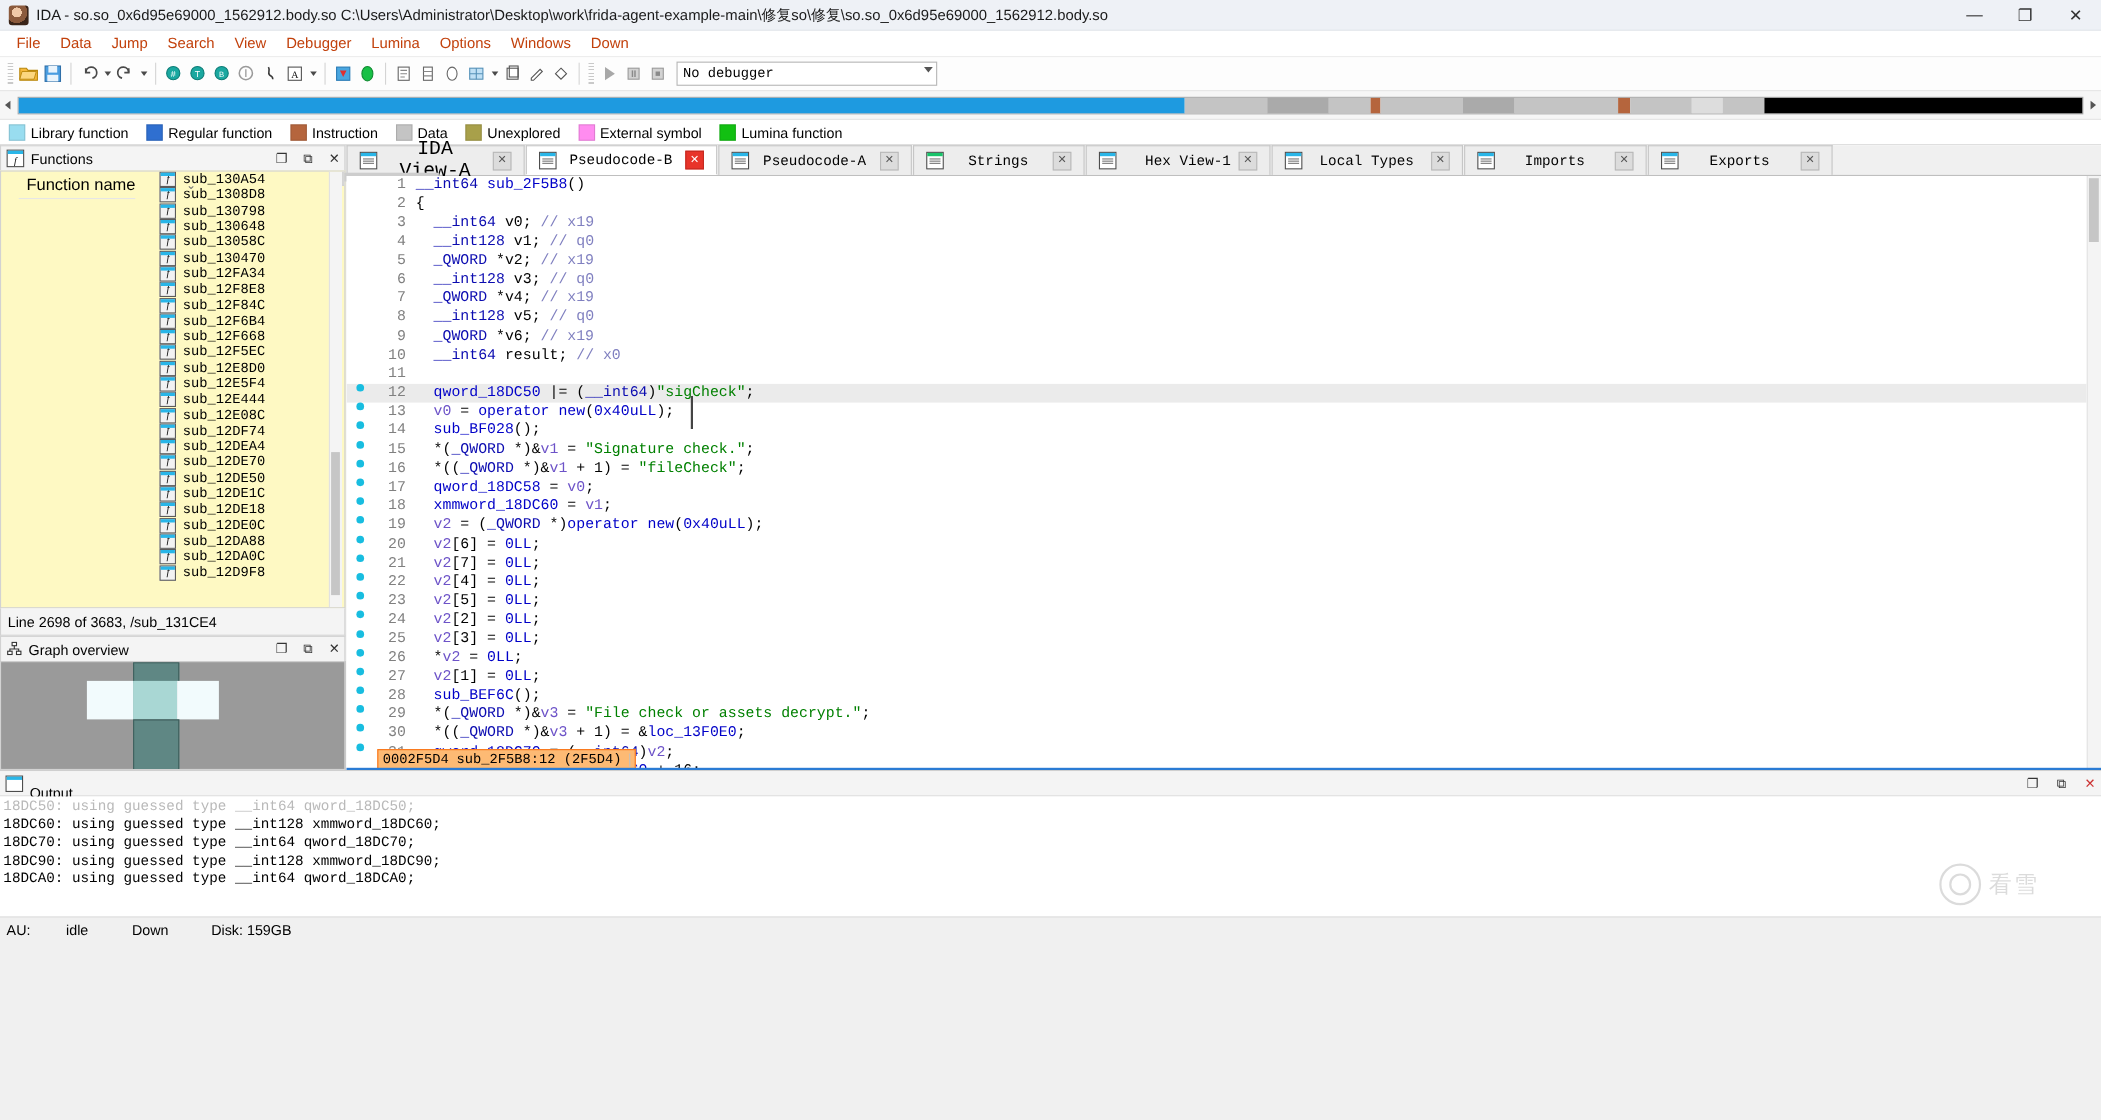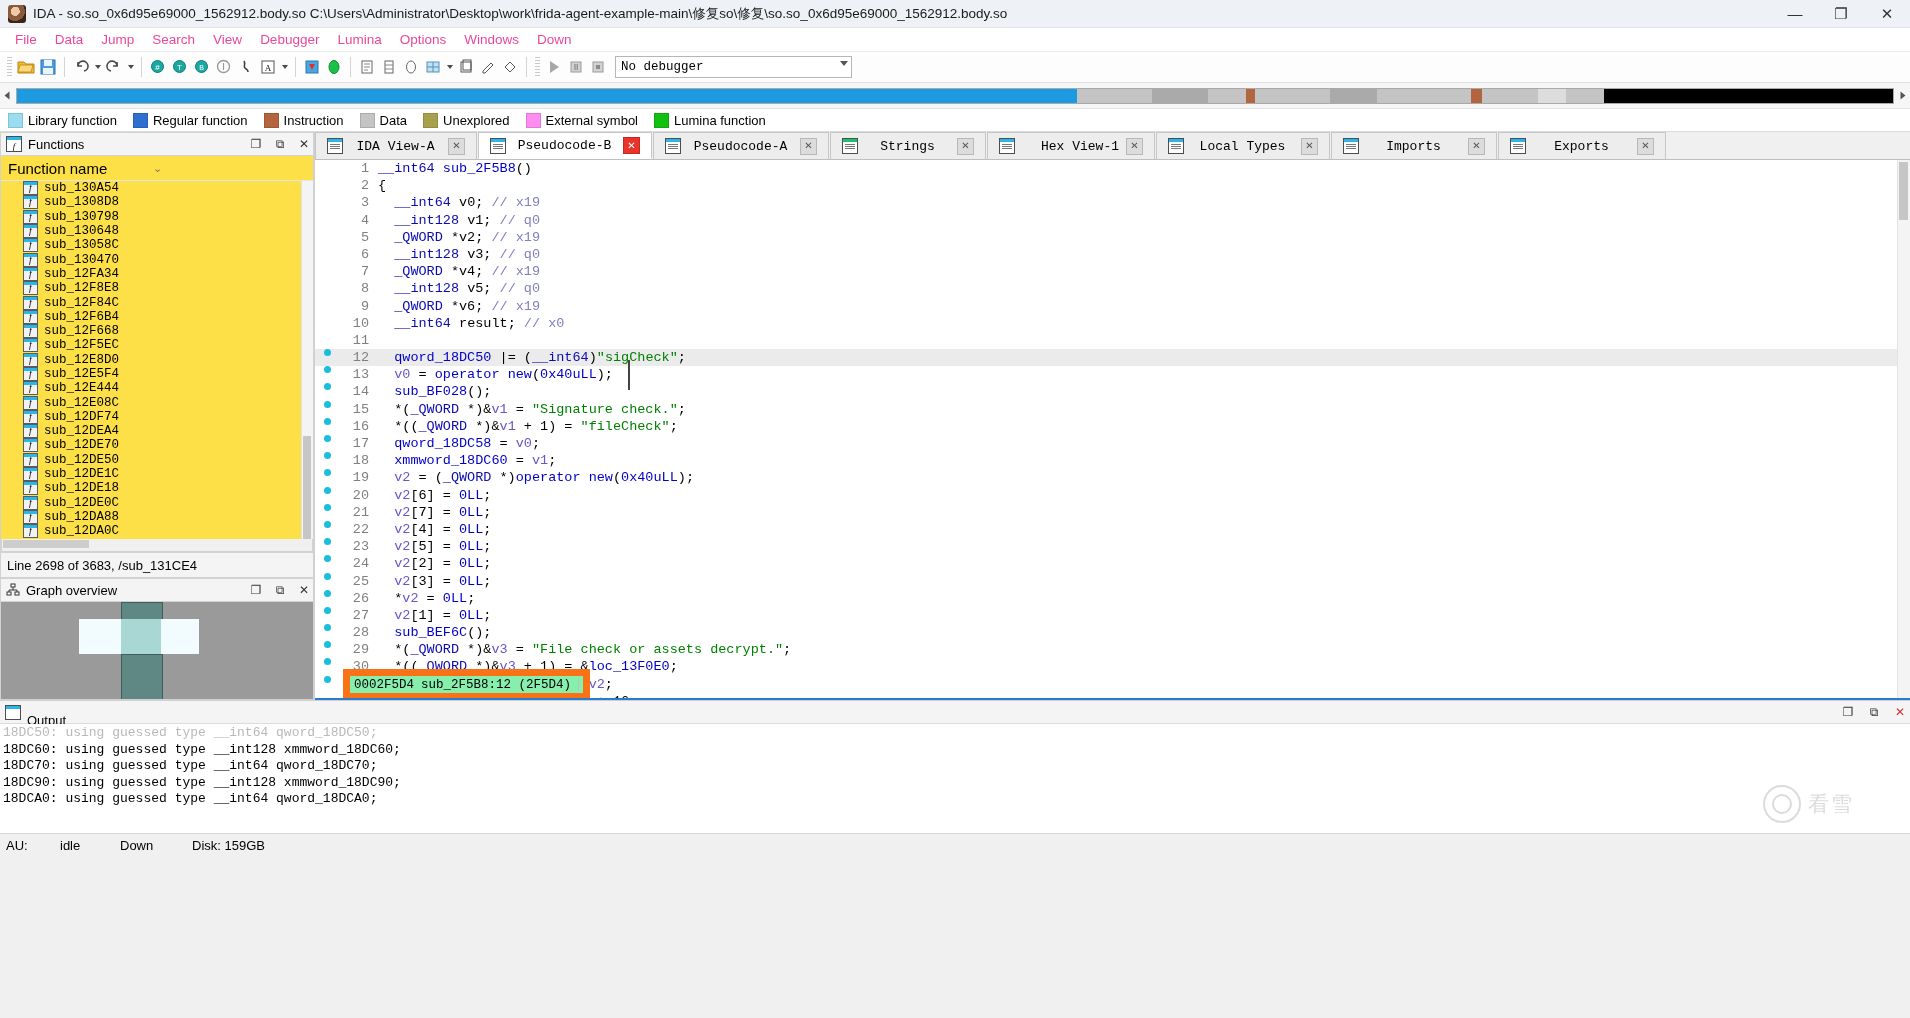--- a/index.html
+++ b/index.html
@@ -27,21 +27,21 @@
   #titlebar .winbtn{
     width:46px;height:27px;display:flex;align-items:center;justify-content:center;
     font-size:15px;color:#333;
   }
 
   
   #menubar{
     height:23px;background:#fff;display:flex;align-items:center;padding-left:6px;
     border-bottom:1px solid #ececec;
   }
-  #menubar .mi{padding:3px 9px;font-size:13.5px;color:#ec4899;}
+  #menubar .mi{padding:3px 9px;font-size:13.5px;color:#c2410c;}
 
   
   #toolbar{
     height:30px;background:#fdfdfd;display:flex;align-items:center;
     border-bottom:1px solid #e2e2e2;padding-left:4px;gap:0px;
   }
   .tbsep{width:1px;height:20px;background:#d4d4d4;margin:0 5px;}
   .tbgrip{width:5px;height:20px;margin:0 3px;
      background:repeating-linear-gradient(to bottom,#c9c9c9 0 1px,transparent 1px 3px);}
   .tbtn{width:22px;height:22px;display:flex;align-items:center;justify-content:center;position:relative;}
@@ -78,21 +78,21 @@
   
   #leftcol{width:314px;display:flex;flex-direction:column;border-right:1px solid #cfcfcf;background:#f0f0f0;}
 
   .panel-hdr{
     height:22px;background:#f4f4f4;display:flex;align-items:center;
     border:1px solid #d2d2d2;border-bottom:none;padding-left:5px;gap:6px;
   }
   .panel-hdr .ptitle{font-size:13px;flex:1;}
   .panel-hdr .pbtn{width:18px;height:18px;display:flex;align-items:center;justify-content:center;font-size:12px;color:#333;}
 
-  #funcs-body{flex:1;background:#fde047;border:1px solid #d2d2d2;display:flex;flex-direction:column;min-height:0;}
+  #funcs-body{flex:1;background:#fef9c3;border:1px solid #d2d2d2;display:flex;flex-direction:row;min-height:0;padding-left:16px;}
   #funcs-colhdr{height:24px;display:flex;align-items:center;position:relative;border-bottom:1px solid #e6e6e6;}
   #funcs-colhdr .cname{font-size:15px;padding-left:7px;}
   #funcs-colhdr .chev{position:absolute;left:152px;top:6px;color:#777;font-size:11px;}
   #funclist{flex:1;overflow:hidden;position:relative;}
   .frow{height:14.3px;display:flex;align-items:center;padding-left:22px;gap:6px;}
   .ficon{width:13px;height:12px;background:#f2f2f2;border:1px solid #5b5b5b;position:relative;flex:0 0 auto;
      display:flex;align-items:center;justify-content:center;font-family:"Liberation Serif",serif;
      font-style:italic;font-size:10px;line-height:1;color:#111;}
   .ficon:before{content:"";position:absolute;left:0;top:0;right:0;height:3px;background:#29b6e8;}
   .fname{font-family:"Liberation Mono",monospace;font-size:12.5px;color:#000;}
@@ -137,21 +137,21 @@
   .k{color:#0000c8;}      
   .t{color:#0b0bb0;}      
   .g{color:#8080c0;}      
   .s{color:#008000;}      
   .v{color:#6d53c8;}      
   .n{color:#000;}
   #code-vscroll{width:12px;background:#f4f4f4;border-left:1px solid #e3e3e3;position:relative;flex:0 0 auto;}
   #code-vscroll .vt{position:absolute;left:1px;top:2px;width:9px;height:58px;background:#c6c6c6;}
   #gutterline{position:absolute;left:313px;top:200px;width:2px;height:30px;background:#444;}
   #statusline{
-    position:absolute;left:28px;bottom:0;height:17px;background:#86efac;border:7px solid #f97316;
+    position:absolute;left:28px;bottom:0;height:17px;background:#fdba74;border:1px solid #f97316;
     display:flex;align-items:center;font-family:"Liberation Mono",monospace;font-size:12.5px;
     padding:0 4px;gap:7px;
   }
   #statusline .sep{width:1px;height:12px;background:#c0c0c0;}
   #pseudo-bottomline{position:absolute;left:0;right:0;bottom:0;height:2px;background:#2a7bd4;}
 
   
   #outwrap{border-top:1px solid #cfcfcf;background:#f0f0f0;}
   #out-hdr{height:22px;background:#f4f4f4;display:flex;align-items:center;padding-left:5px;gap:6px;border-bottom:1px solid #dcdcdc;}
   #out-hdr .oicon{width:14px;height:13px;background:#fff;border:1px solid #4d4d4d;position:relative;}
@@ -560,21 +560,21 @@
       <div class="gblk" style="left:120px;top:17px;width:40px;height:35px;background:#a9d7d4;"></div>
       <div class="gblk" style="left:160px;top:17px;width:38px;height:35px;background:#f2fbfd;"></div>
       <div class="gblk" style="left:120px;top:52px;width:40px;height:45px;background:#5f8784;border:1px solid #3e5e5c;"></div>
     </div>
   </div>
 
   <div id="rightcol">
     <div id="tabbar">
         <div class="tab" style="width: 138px;">
           <div class="ticon"></div>
-          <div class="mono" style="flex: 1 1 0%; text-align: center; font-size: 13px;">IDA View-A</div>
+          <div class="mono" style="flex: 1 1 0%; text-align: center; font-size: 18px;">IDA View-A</div>
           <div class="tclose">✕</div>
         </div>
         <div class="tab active" style="width: 150px;">
           <div class="ticon"></div>
           <div class="mono" style="flex: 1 1 0%; text-align: center; font-size: 13px;">Pseudocode-B</div>
           <div class="tclose">✕</div>
         </div>
         <div class="tab" style="width: 152px;">
           <div class="ticon"></div>
           <div class="mono" style="flex: 1 1 0%; text-align: center; font-size: 13px;">Pseudocode-A</div>

